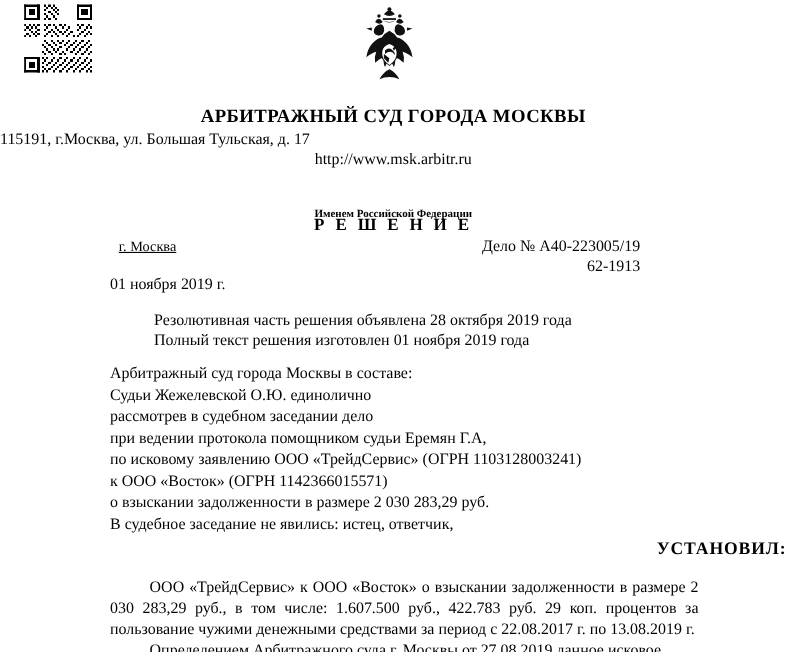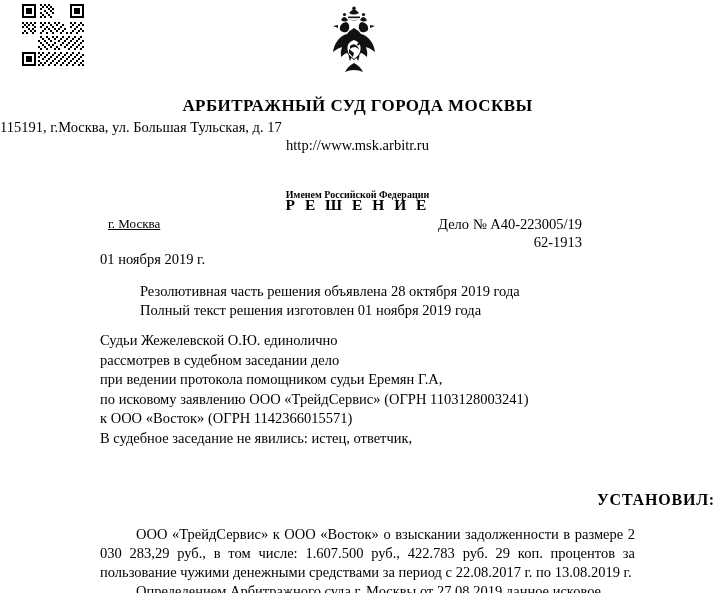--- a/index.html
+++ b/index.html
@@ -413,25 +413,27 @@
   <div class="case-no">Дело № А40-223005/19</div>
   <div class="case-sub">62-1913</div>
   <div class="date">01 ноября 2019 г.</div>
 
   <div class="block-a">
     <div>Резолютивная часть решения объявлена 28 октября 2019 года</div>
     <div>Полный текст решения изготовлен 01 ноября 2019 года</div>
   </div>
 
   <div class="block-b">
+    <div>Арбитражный суд города Москвы в составе:</div>
     <div>Судьи Жежелевской О.Ю. единолично</div>
     <div>рассмотрев в судебном заседании дело</div>
     <div>при ведении протокола помощником судьи Еремян Г.А,</div>
     <div>по исковому заявлению ООО «ТрейдСервис» (ОГРН 1103128003241)</div>
     <div>к ООО «Восток» (ОГРН 1142366015571)</div>
+    <div>о взыскании задолженности в размере 2 030 283,29 руб.</div>
     <div>В судебное заседание не явились:  истец, ответчик,</div>
   </div>
 
   <div class="ustanovil">УСТАНОВИЛ:</div>
 
   <div class="body-par p1">
     <span class="indent"></span><span>ООО «ТрейдСервис» к ООО «Восток»  о взыскании задолженности в размере 2 030 283,29 руб., в том числе: 1.607.500 руб., 422.783 руб. 29 коп. процентов за пользование чужими денежными средствами за период с 22.08.2017 г. по 13.08.2019 г.</span>
   </div>
 
   <div class="body-par p2 clip">

